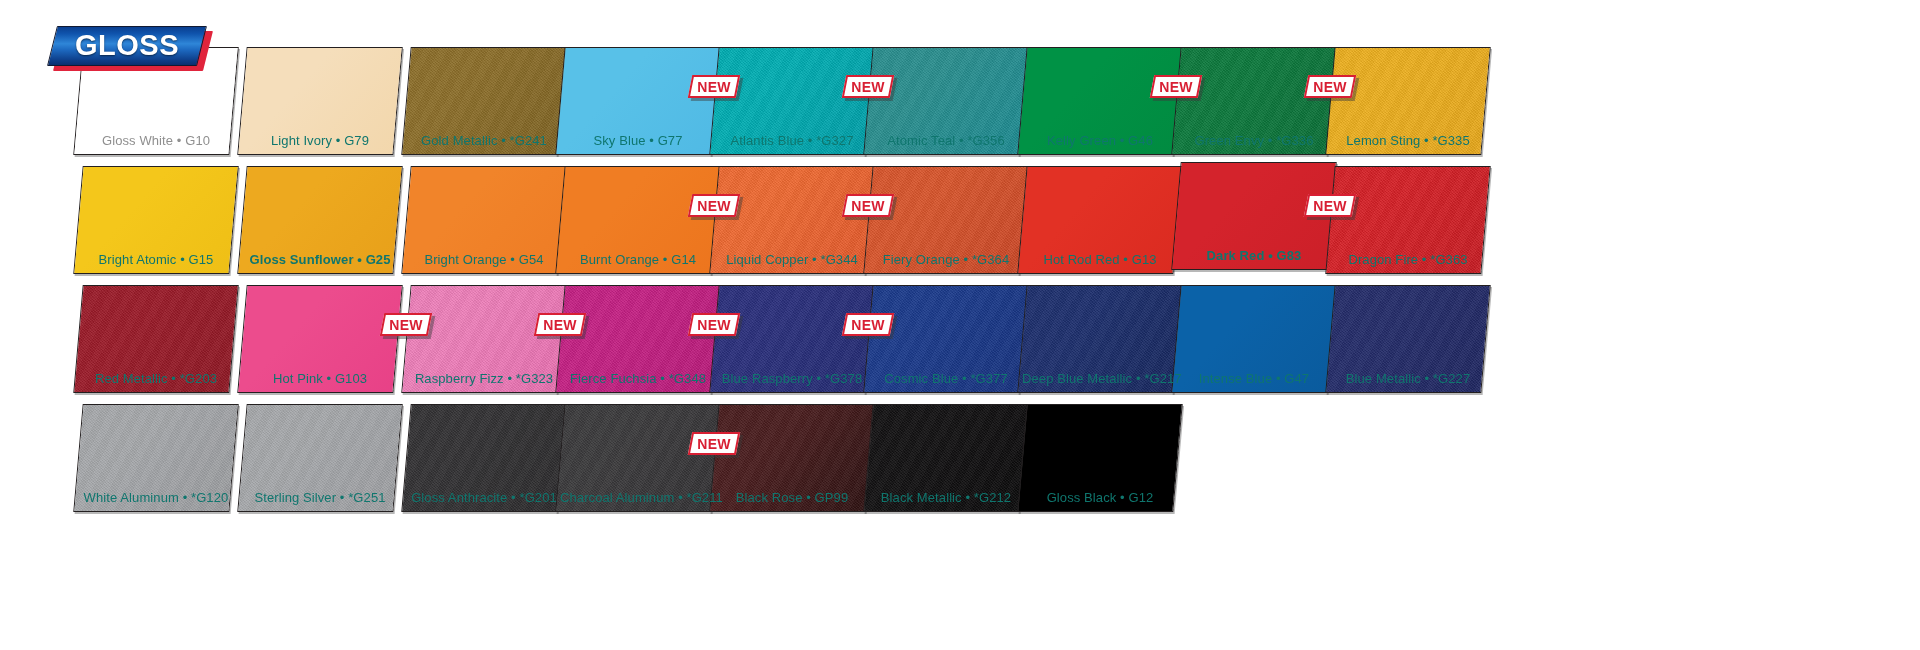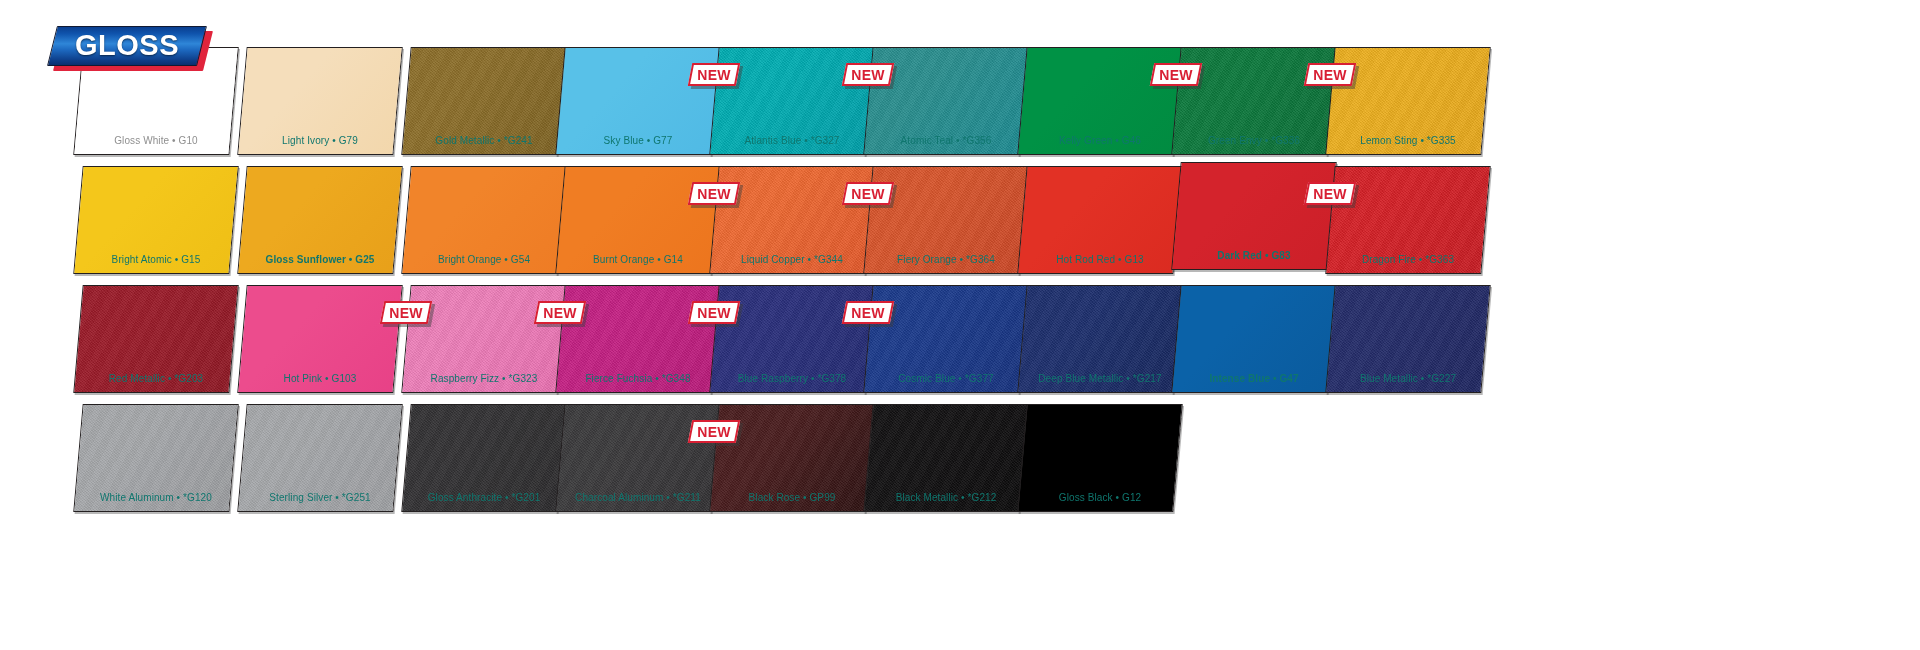--- a/index.html
+++ b/index.html
@@ -107,37 +107,37 @@
       repeating-linear-gradient(45deg, rgba(255,255,255,0.055) 0 1px, rgba(0,0,0,0.05) 1px 2px),
       repeating-linear-gradient(-37deg, rgba(255,255,255,0.045) 0 1px, rgba(0,0,0,0.045) 1px 2px);
     opacity: 0.95;
   }
   .swatch .caption {
     position: absolute;
     left: 0;
     bottom: 7px;
     width: 156px;
     text-align: center;
-    font-size: 10px;
+    font-size: 13px;
     line-height: 14px;
     font-family: "Liberation Sans", sans-serif;
     letter-spacing: 0.1px;
     white-space: nowrap;
     z-index: 5;
     pointer-events: none;
   }
   .swatch .caption.light { color: #0f766e; }
   .swatch .caption.dark  { color: #8f8f8f; }
   .swatch .caption.bold  { font-weight: bold; }
 
   
   .new-badge {
     position: absolute;
     left: -24px;
-    top: 16px;
+    top: 28px;
     width: 28px;
     height: 23px;
     z-index: 30;
   }
   .new-badge .bshadow {
     position: absolute;
     left: 3px; top: 3px;
     width: 48px; height: 23px;
     background: rgba(60,60,60,0.45);
     transform: skewX(-11deg);
@@ -375,21 +375,21 @@
           <div class="bbody"></div>
           <div class="btext">NEW</div>
         </div>
       </div>
       <div class="swatch metallic" style="left: 1022px; top: 285px;">
         <div class="tile">
           <div class="fill" style="background: linear-gradient(128deg, rgb(29, 47, 110) 0%, rgb(29, 47, 110) 38%, rgb(22, 38, 92) 100%);"></div>
         </div>
         <div class="caption light">Deep Blue Metallic • *G217</div>
       </div>
-      <div class="swatch" style="left: 1176px; top: 285px; font-weight: bold;">
+      <div class="swatch" style="left: 1176px; top: 285px;">
         <div class="tile">
           <div class="fill" style="background: linear-gradient(128deg, rgb(11, 98, 168) 0%, rgb(11, 98, 168) 38%, rgb(10, 90, 156) 100%);"></div>
         </div>
         <div class="caption light">Intense Blue • G47</div>
       </div>
       <div class="swatch metallic" style="left: 1330px; top: 285px;">
         <div class="tile">
           <div class="fill" style="background: linear-gradient(128deg, rgb(36, 44, 106) 0%, rgb(36, 44, 106) 38%, rgb(30, 38, 96) 100%);"></div>
         </div>
         <div class="caption light">Blue Metallic • *G227</div>

